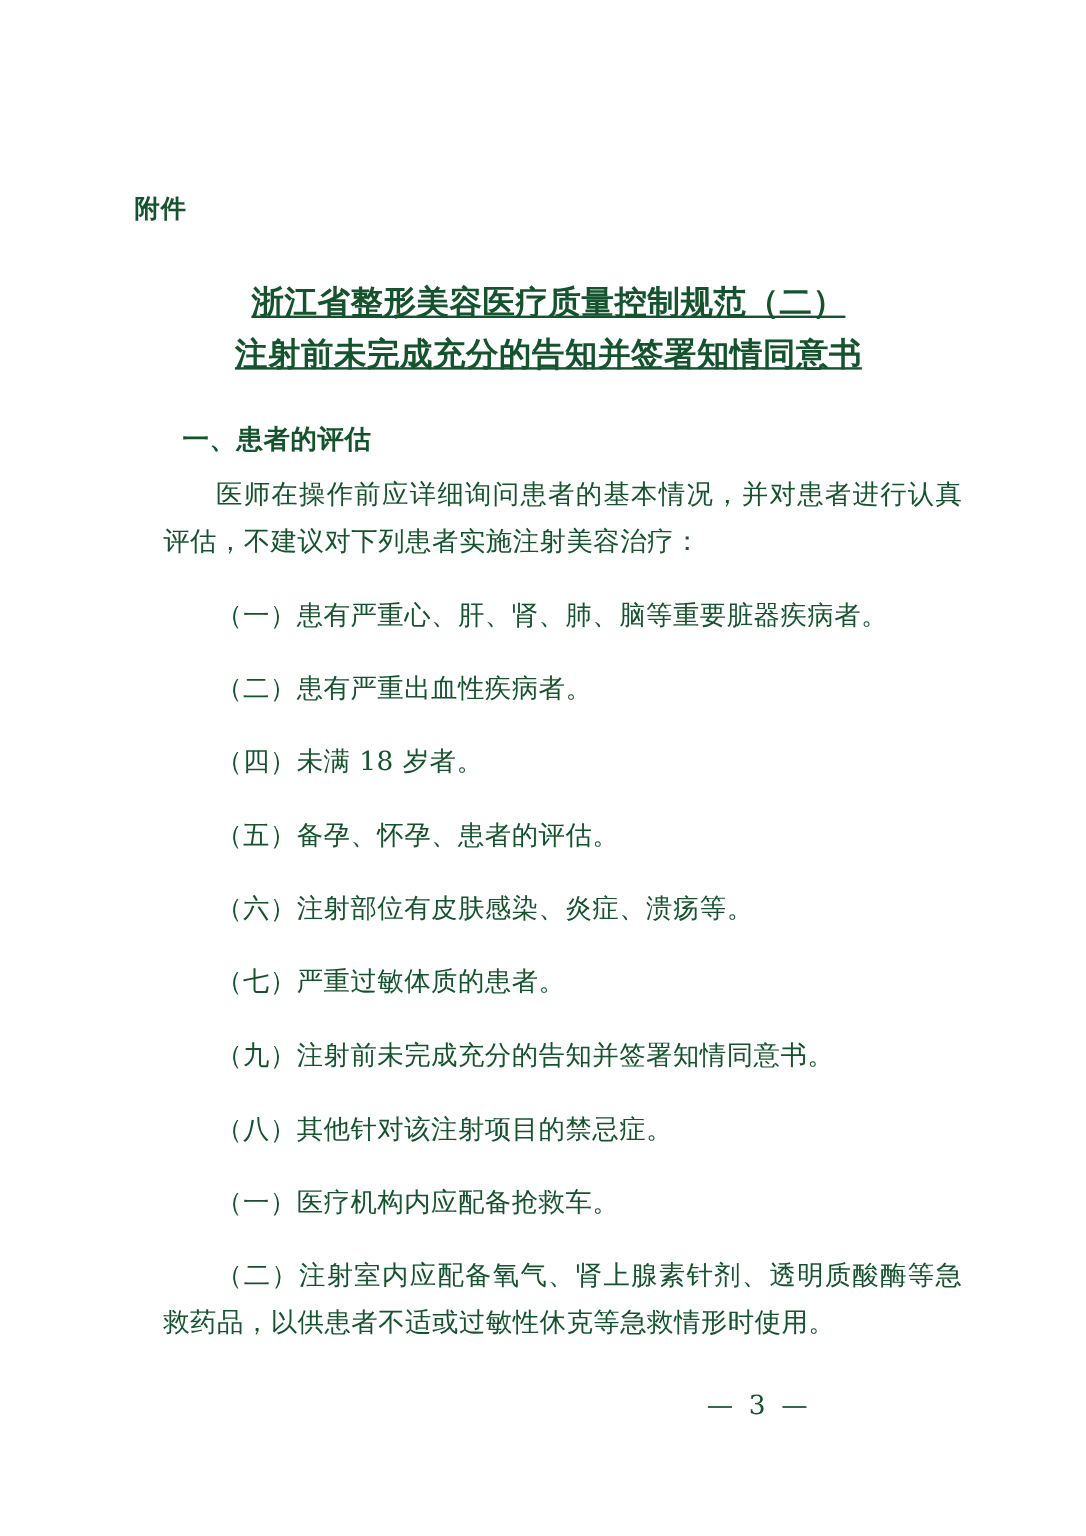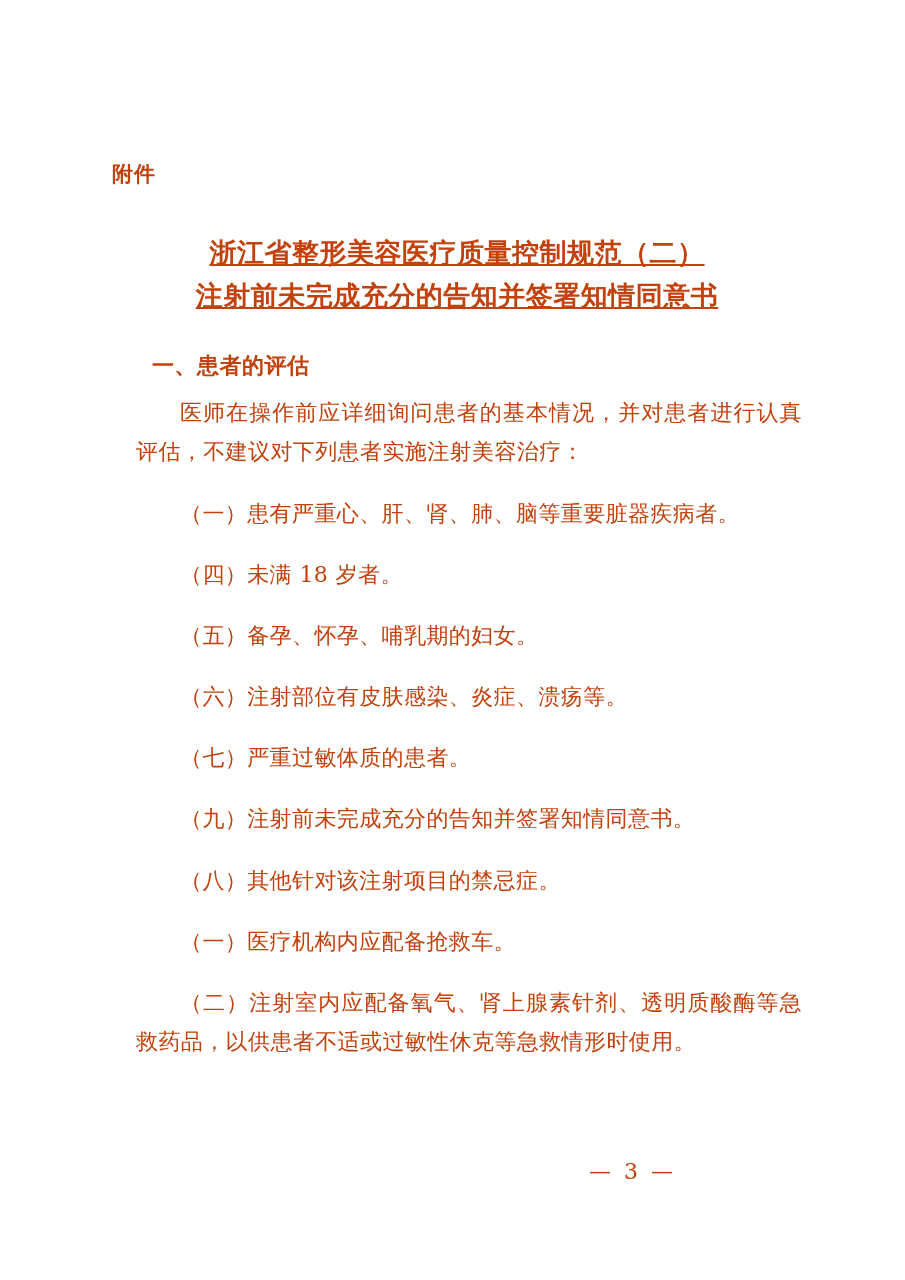--- a/index.html
+++ b/index.html
@@ -7,21 +7,21 @@
     padding: 0;
     background: #ffffff;
   }
   .page {
     position: relative;
     width: 905px;
     height: 1280px;
     background: #ffffff;
     margin: 0 auto;
     font-family: "DejaVu Serif", "Liberation Serif", serif;
-    color: #c2410c;
+    color: #14532d;
     overflow: hidden;
   }
   .content {
     position: absolute;
     left: 112px;
     top: 0;
     width: 690px;
   }
   .attachment-label {
     margin-top: 160px;
@@ -92,22 +92,23 @@
 
     <div class="doc-title">
       <span class="title-line">浙江省整形美容医疗质量控制规范（二）</span>
       <span class="title-line">注射前未完成充分的告知并签署知情同意书</span>
     </div>
 
     <div class="section-heading">一、患者的评估</div>
 
     <p class="para">医师在操作前应详细询问患者的基本情况，并对患者进行认真评估，不建议对下列患者实施注射美容治疗：</p>
     <p class="para item">（一）患有严重心、肝、肾、肺、脑等重要脏器疾病者。</p>
+    <p class="para item">（二）患有严重出血性疾病者。</p>
     <p class="para item">（四）未满 18 岁者。</p>
-    <p class="para item">（五）备孕、怀孕、哺乳期的妇女。</p>
+    <p class="para item">（五）备孕、怀孕、患者的评估。</p>
     <p class="para item">（六）注射部位有皮肤感染、炎症、溃疡等。</p>
     <p class="para item">（七）严重过敏体质的患者。</p>
     <p class="para item">（九）注射前未完成充分的告知并签署知情同意书。</p>
     <p class="para item">（八）其他针对该注射项目的禁忌症。</p>
 
 
     <p class="para tight">（一）医疗机构内应配备抢救车。</p>
     <p class="para tight">（二）注射室内应配备氧气、肾上腺素针剂、透明质酸酶等急救药品，以供患者不适或过敏性休克等急救情形时使用。</p>
 
   </div>

